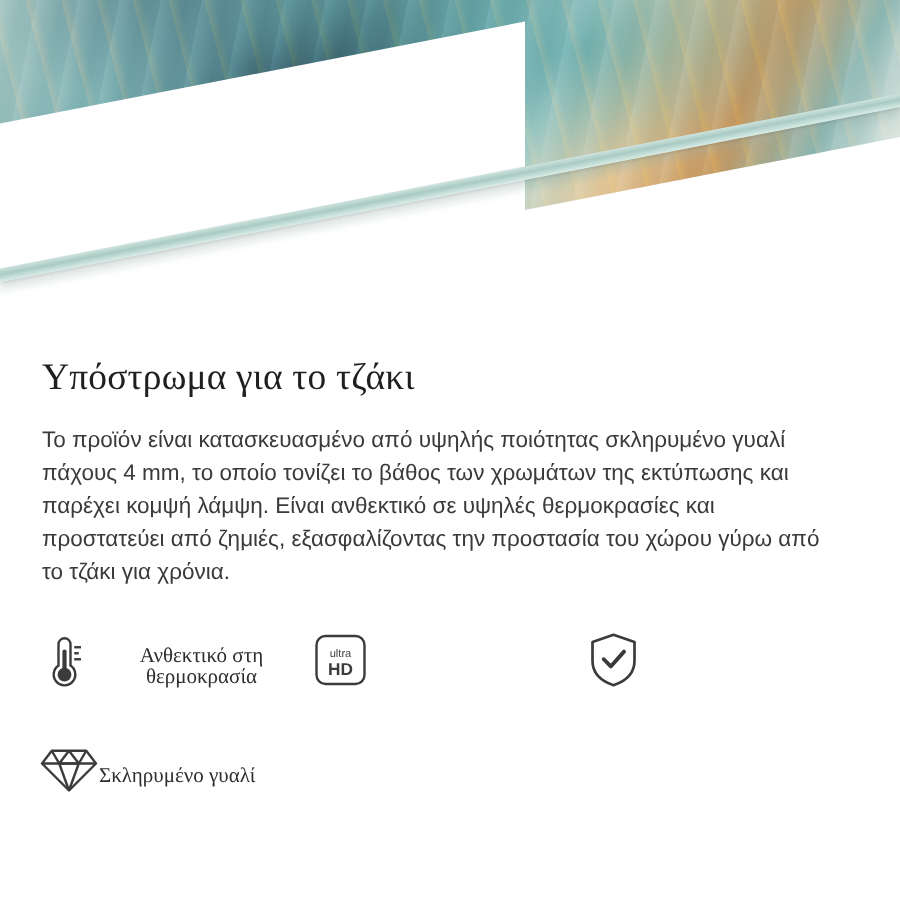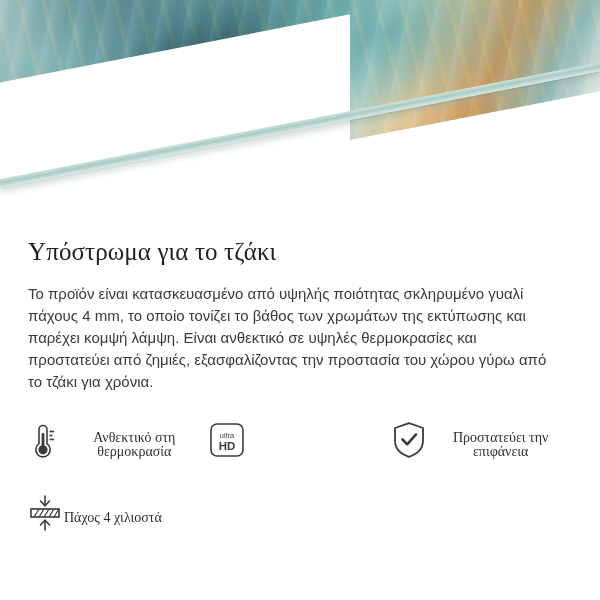--- a/index.html
+++ b/index.html
@@ -239,46 +239,40 @@
         </div>
       </div>
 
       <div class="feature">
         <div class="feature-icon">
           <svg width="36" height="40" viewBox="0 0 36 40">
             <path d="M18 3.2 32 8v12.5c0 8.4-5.8 13.6-14 16.3-8.2-2.7-14-7.9-14-16.3V8z" fill="none" stroke="#3b3b3b" stroke-width="1.8" stroke-linejoin="round"></path>
             <path d="M11.5 19.5 16.2 24.3 25 14.4" fill="none" stroke="#3b3b3b" stroke-width="2.6" stroke-linecap="round" stroke-linejoin="round"></path>
           </svg>
         </div>
-        <div class="feature-label">Προστατεύει την επιφάνεια</div>
       </div>
 
     </div>
 
     <div class="feature-row">
 
-
-
-      <div class="feature">
-        <div class="feature-icon">
-          <svg width="38" height="40" viewBox="0 0 38 40">
-            <g stroke="#3b3b3b" stroke-width="1.6" fill="none" stroke-linecap="round">
-              <line x1="19" y1="3" x2="19" y2="12"></line>
-              <path d="M14.5 8 L19 12.8 L23.5 8"></path>
-              <line x1="19" y1="37" x2="19" y2="28"></line>
-              <path d="M14.5 32 L19 27.2 L23.5 32"></path>
+      <div class="feature">
+        <div class="feature-icon">
+          <svg width="40" height="36" viewBox="0 0 40 36">
+            <g fill="none" stroke="#3b3b3b" stroke-width="1.6" stroke-linejoin="round">
+              <path d="M8.5 5.5h23l6.5 8.5L20 32 2 14z"></path>
+              <path d="M2 14h36"></path>
+              <path d="M8.5 5.5 13.5 14 20 32"></path>
+              <path d="M31.5 5.5 26.5 14 20 32"></path>
+              <path d="M13.5 14h13"></path>
+              <path d="M20 5.5 13.5 14"></path>
+              <path d="M20 5.5 26.5 14"></path>
             </g>
-            <rect x="5" y="16" width="28" height="8" fill="none" stroke="#3b3b3b" stroke-width="1.6"></rect>
-            <g stroke="#3b3b3b" stroke-width="1.2">
-              <line x1="8" y1="24" x2="13" y2="16"></line>
-              <line x1="13" y1="24" x2="18" y2="16"></line>
-              <line x1="18" y1="24" x2="23" y2="16"></line>
-              <line x1="23" y1="24" x2="28" y2="16"></line>
-              <line x1="28" y1="24" x2="32.5" y2="16.5"></line>
-            </g>
-          </svg>
-        </div>
-        <div class="feature-label">Πάχος 4 χιλιοστά</div>
-      </div>
+          </svg>
+        </div>
+        <div class="feature-label">Σκληρυμένο γυαλί</div>
+      </div>
+
+
 
     </div>
   </div>
 </div>
 
 </body></html>

